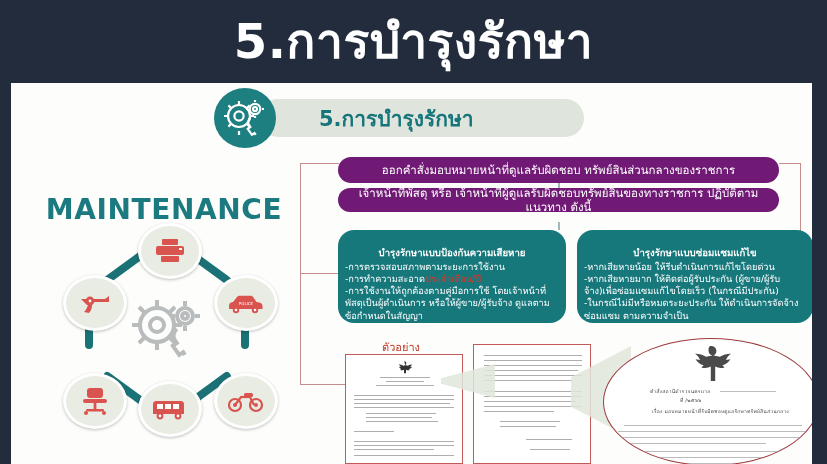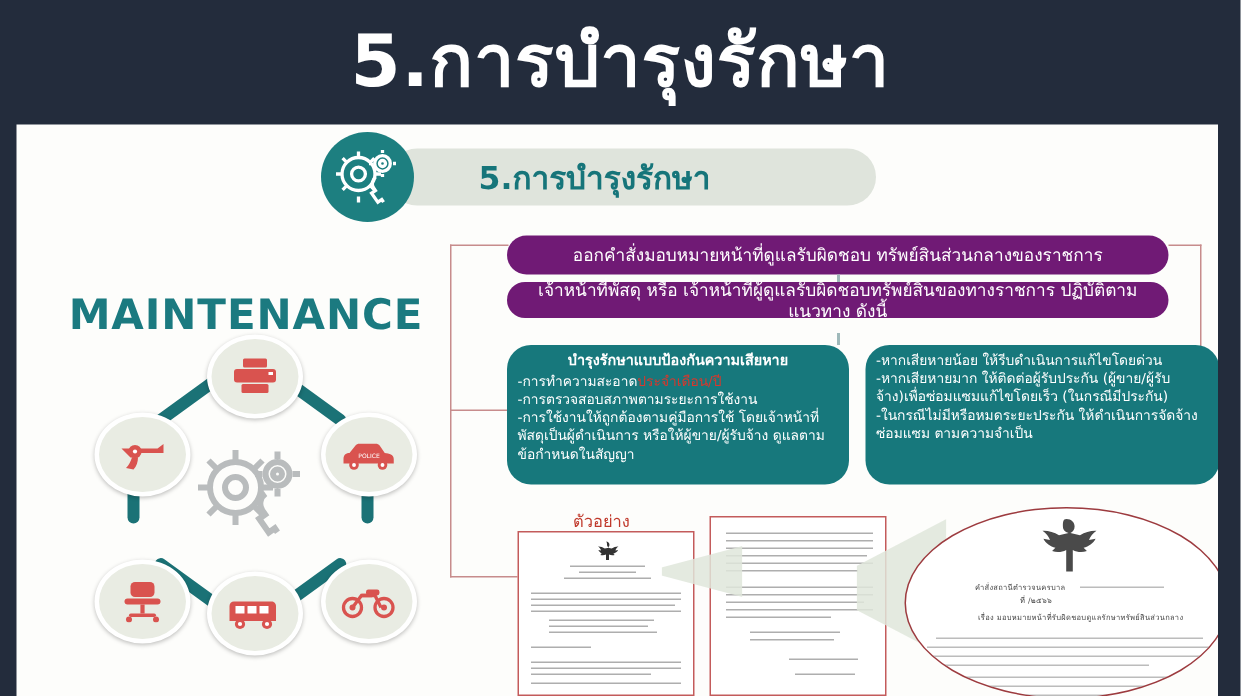--- a/index.html
+++ b/index.html
@@ -48,21 +48,21 @@
   #vl-1{left:547px;top:100px;height:6px;}
   #vl-2{left:547px;top:139px;height:8px;}
 
   .panel{
     position:absolute;background:#17787c;border-radius:16px;
     color:#ffffff;box-sizing:border-box;padding:5px 7px 6px 7px;
     font-size:9.2px;line-height:1.33;
   }
   #panel-prevent{left:327px;top:147px;width:228px;height:93px;}
   #panel-repair {left:566px;top:147px;width:236px;height:93px;}
-  .panel-head{text-align:center;font-weight:bold;font-size:9.6px;margin-bottom:1px;}
+  .panel-head{text-align:center;font-weight:bold;font-size:9.6px;margin-bottom:1px;margin-top:12px;}
   .panel-line{white-space:normal;}
   .hl-red{color:#d9372c;}
 
   
   .maint-title{
     position:absolute;left:22px;top:110px;width:262px;text-align:center;
     color:#1b7a80;font-size:28px;font-weight:bold;letter-spacing:.6px;
   }
   .wheel{position:absolute;left:40px;top:140px;width:232px;height:208px;}
   .hexline{position:absolute;background:#1b7276;border-radius:4px;height:8px;}
@@ -136,28 +136,29 @@
   <div class="conn" style="left:289px;top:80px;width:1.4px;height:222px;"></div>
   <div class="conn" style="left:289px;top:80px;width:39px;height:1.4px;"></div>
   <div class="conn" style="left:289px;top:190px;width:39px;height:1.4px;"></div>
   <div class="conn" style="left:289px;top:301px;width:46px;height:1.4px;"></div>
   <div class="conn" style="left:789px;top:80px;width:1.4px;height:110px;"></div>
   <div class="conn" style="left:768px;top:80px;width:22px;height:1.4px;"></div>
   <div class="conn" style="left:760px;top:190px;width:30px;height:1.4px;"></div>
 
   <div class="panel" id="panel-prevent">
     <div class="panel-head">บำรุงรักษาแบบป้องกันความเสียหาย</div>
+    <div class="panel-line">-การตรวจสอบสภาพตามระยะการใช้งาน</div>
     <div class="panel-line">
       <span>-การทำความสะอาด</span><span class="hl-red">ประจำเดือน/ปี</span>
     </div>
-    <div class="panel-line">-การตรวจสอบสภาพตามระยะการใช้งาน</div>
     <div class="panel-line">-การใช้งานให้ถูกต้องตามคู่มือการใช้ โดยเจ้าหน้าที่พัสดุเป็นผู้ดำเนินการ หรือให้ผู้ขาย/ผู้รับจ้าง ดูแลตามข้อกำหนดในสัญญา</div>
   </div>
 
   <div class="panel" id="panel-repair">
+    <div class="panel-head">บำรุงรักษาแบบซ่อมแซมแก้ไข</div>
     <div class="panel-line">-หากเสียหายน้อย ให้รีบดำเนินการแก้ไขโดยด่วน</div>
     <div class="panel-line">-หากเสียหายมาก ให้ติดต่อผู้รับประกัน (ผู้ขาย/ผู้รับจ้าง)เพื่อซ่อมแซมแก้ไขโดยเร็ว (ในกรณีมีประกัน)</div>
     <div class="panel-line">-ในกรณีไม่มีหรือหมดระยะประกัน ให้ดำเนินการจัดจ้างซ่อมแซม ตามความจำเป็น</div>
   </div>
 
   <div class="maint-title">MAINTENANCE</div>
 
   <div class="wheel">
     <div class="hexline" style="left:48px;top:40px;width:52px;transform:rotate(-36deg);"></div>
     <div class="hexline" style="left:132px;top:40px;width:52px;transform:rotate(36deg);"></div>

